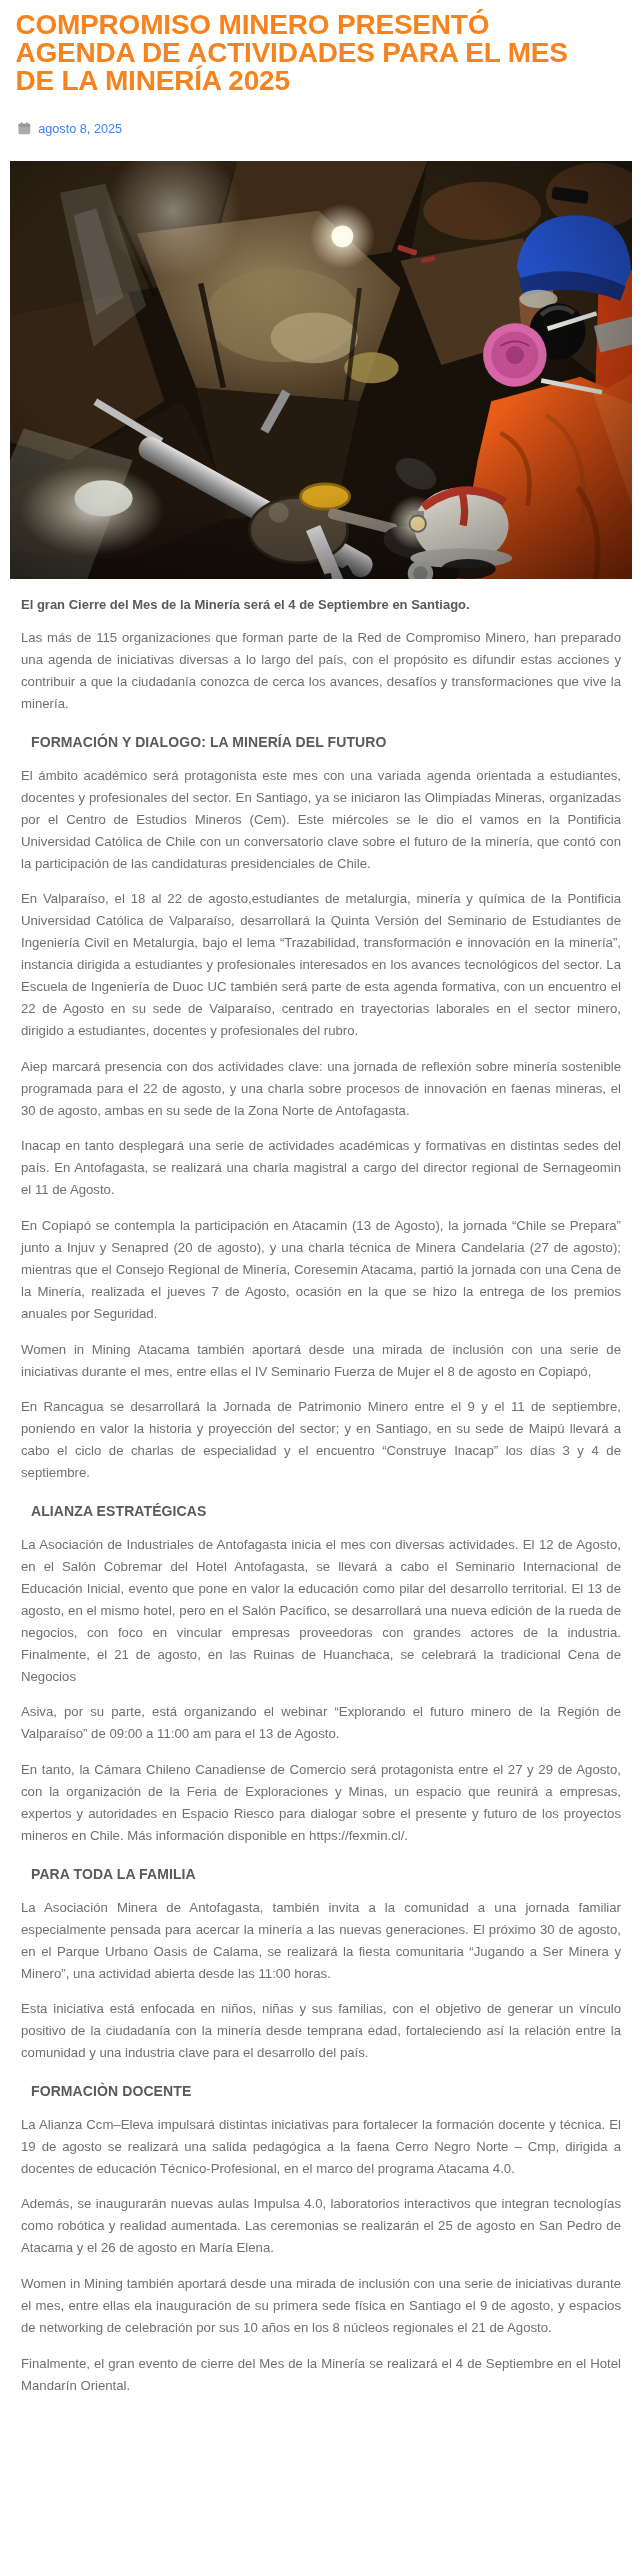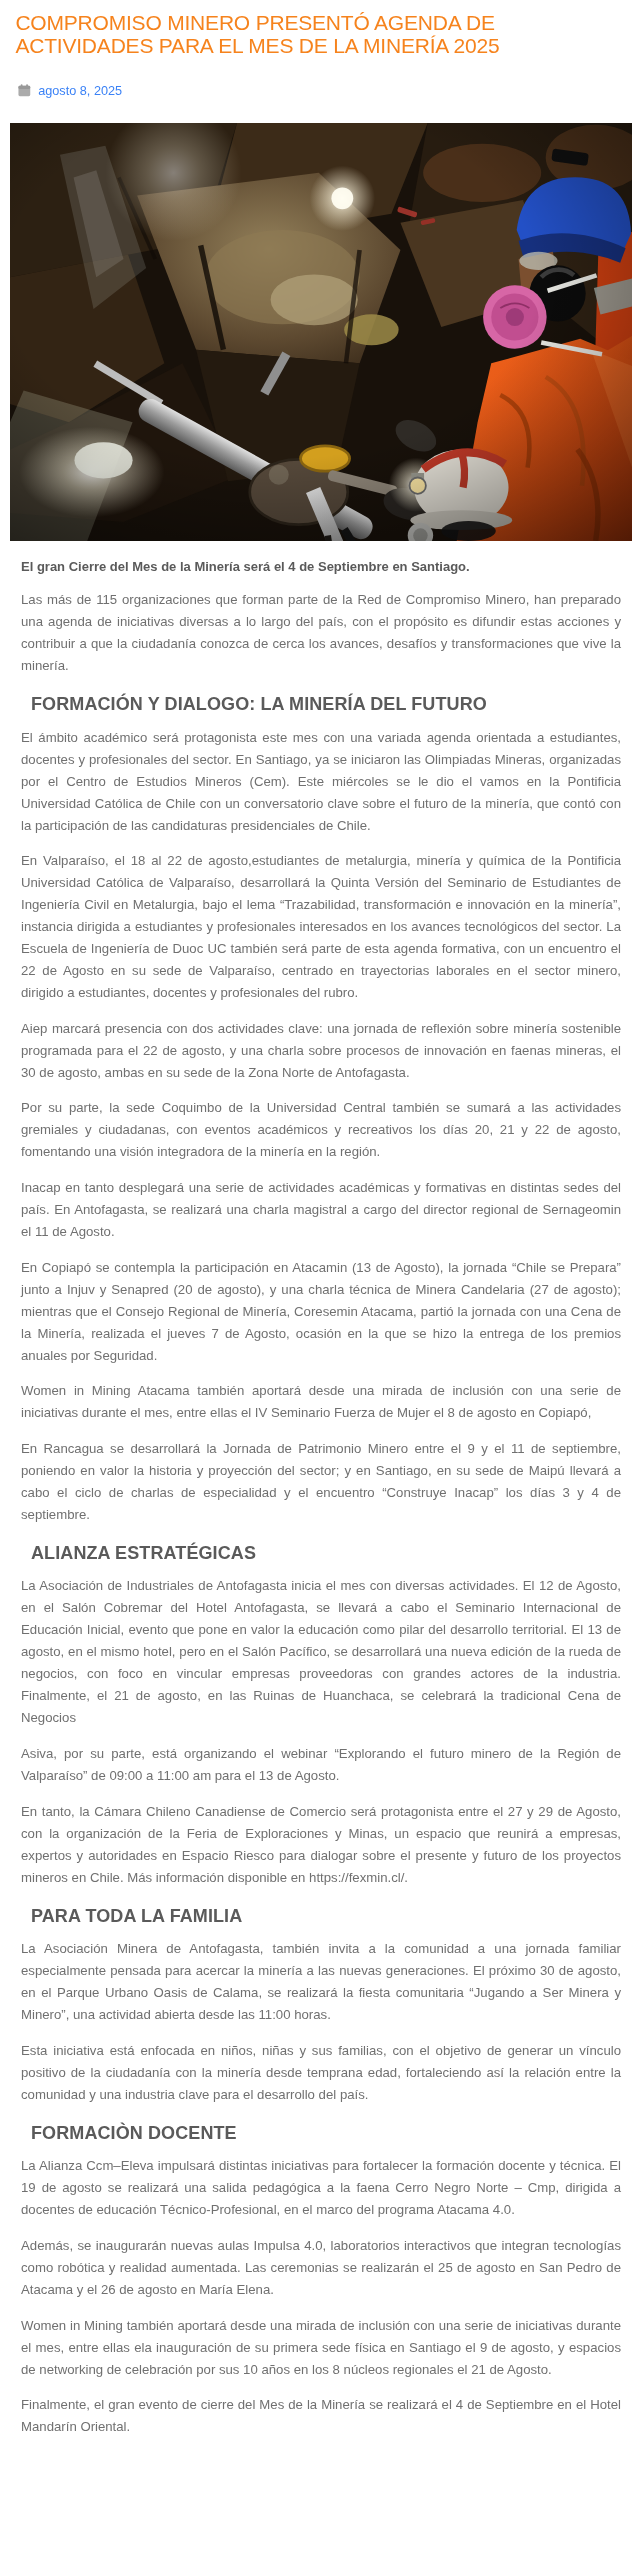--- a/index.html
+++ b/index.html
@@ -5,39 +5,39 @@
   :root{
     --accent:#f6831d;
     --body-text:#707070;
     --heading-text:#5a5a5a;
   }
   *{box-sizing:border-box;}
   body{margin:0;background:#ffffff;font-family:"Liberation Sans",sans-serif;}
   .article{width:642px;padding:1.8px 10px 23.6px;}
   .title{
     margin:9px 5.4px 0;max-width:597px;
-    color:var(--accent);font-size:21px;line-height:23px;font-weight:400;
+    color:var(--accent);font-size:28px;line-height:28px;font-weight:700;
     letter-spacing:-0.2px;text-transform:uppercase;
   }
   .meta{display:flex;align-items:center;gap:7.3px;margin:27px 5.4px 0 8.2px;}
   .cal-icon{display:inline-flex;flex:0 0 auto;}
   .date{font-size:12.7px;color:#3b82f6;}
   .hero{margin:25.4px 0 0;padding:0;}
   .hero svg{display:block;width:622px;height:418px;}
   .caption{
     margin:18px 11px 0;font-size:13px;font-weight:700;
     color:var(--heading-text);line-height:16.3px;
   }
   .body-text{margin:0 11px;}
   .para{
     margin:13.6px 0 0;font-size:13.2px;line-height:22px;
     color:var(--body-text);text-align:justify;
   }
   .section-heading{
-    margin:19px 0 0;font-size:18px;line-height:17px;
+    margin:19px 0 0;font-size:14px;line-height:17px;
     color:var(--heading-text);font-weight:700;letter-spacing:0.1px;padding-left:10px;
   }
 </style>
 </head>
 <body>
 
 <article class="article">
 
   <h1 class="title">COMPROMISO MINERO PRESENTÓ AGENDA DE ACTIVIDADES PARA EL MES DE LA MINERÍA 2025</h1>
 
@@ -182,21 +182,20 @@
 
   <p class="caption">El gran Cierre del Mes de la Minería será el 4 de Septiembre en Santiago.</p>
 
   <section class="body-text">
 
   <p class="para">Las más de 115 organizaciones que forman parte de la Red de Compromiso Minero, han preparado una agenda de iniciativas diversas a lo largo del país, con el propósito es difundir estas acciones y contribuir a que la ciudadanía conozca de cerca los avances, desafíos y transformaciones que vive la minería.</p>
       <h2 class="section-heading">FORMACIÓN Y DIALOGO: LA MINERÍA DEL FUTURO</h2>
       <p class="para">El ámbito académico será protagonista este mes con una variada agenda orientada a estudiantes, docentes y profesionales del sector. En Santiago, ya se iniciaron las Olimpiadas Mineras, organizadas por el Centro de Estudios Mineros (Cem).  Este miércoles se le dio el vamos en la Pontificia Universidad Católica de Chile con un conversatorio clave sobre el futuro de la minería, que contó con la participación de las candidaturas presidenciales de Chile.</p>
       <p class="para">En Valparaíso, el 18 al 22 de agosto,estudiantes de metalurgia, minería y química de la Pontificia Universidad Católica de Valparaíso, desarrollará la Quinta Versión del Seminario de Estudiantes de Ingeniería Civil en Metalurgia, bajo el lema “Trazabilidad, transformación e innovación en la minería”, instancia dirigida a estudiantes y profesionales interesados en los avances tecnológicos del sector. La Escuela de Ingeniería de Duoc UC también será parte de esta agenda formativa, con un encuentro el 22 de Agosto en su sede de Valparaíso, centrado en trayectorias laborales en el sector minero, dirigido a estudiantes, docentes y profesionales del rubro.</p>
       <p class="para">Aiep marcará presencia con dos actividades clave: una jornada de reflexión sobre minería sostenible programada para el 22 de agosto, y una charla sobre procesos de innovación en faenas mineras, el 30 de agosto, ambas en su sede de la Zona Norte de Antofagasta.</p>
-      <p class="para">Por su parte, la sede Coquimbo de la Universidad Central también se sumará a las actividades gremiales y ciudadanas, con eventos académicos y recreativos los días 20, 21 y 22 de agosto, fomentando una visión integradora de la minería en la región.</p>
       <p class="para">Inacap en tanto desplegará una serie de actividades académicas y formativas en distintas sedes del país. En Antofagasta, se realizará una charla magistral a cargo del director regional de Sernageomin el 11 de Agosto.</p>
       <p class="para">En Copiapó se contempla la participación en Atacamin (13 de Agosto), la jornada “Chile se Prepara” junto a Injuv y Senapred (20 de agosto), y una charla técnica de Minera Candelaria (27 de agosto); mientras que el Consejo Regional de Minería, Coresemin Atacama, partió la jornada con una Cena de la Minería, realizada el jueves 7 de Agosto, ocasión en la que se hizo la entrega de los premios anuales por Seguridad.</p>
       <p class="para">Women in Mining Atacama también aportará desde una mirada de inclusión con una serie de iniciativas durante el mes, entre ellas el IV Seminario Fuerza de Mujer el 8 de agosto en Copiapó,</p>
       <p class="para">En Rancagua se desarrollará la Jornada de Patrimonio Minero entre el 9 y el 11 de septiembre, poniendo en valor la historia y proyección del sector; y en Santiago, en su sede de Maipú llevará a cabo el ciclo de charlas de especialidad y el encuentro “Construye Inacap” los días 3 y 4 de septiembre.</p>
       <h2 class="section-heading">ALIANZA ESTRATÉGICAS</h2>
       <p class="para">La Asociación de Industriales de Antofagasta inicia el mes con diversas actividades. El 12 de Agosto, en el Salón Cobremar del Hotel Antofagasta, se llevará a cabo el Seminario Internacional de Educación Inicial, evento que pone en valor la educación como pilar del desarrollo territorial.  El 13 de agosto, en el mismo hotel, pero en el Salón Pacífico, se desarrollará una nueva edición de la rueda de negocios, con foco en vincular empresas proveedoras con grandes actores de la industria. Finalmente, el 21 de agosto, en las Ruinas de Huanchaca, se celebrará la tradicional Cena de Negocios</p>
       <p class="para">Asiva, por su parte, está organizando el webinar “Explorando el futuro minero de la Región de Valparaíso” de 09:00 a 11:00 am para el 13 de Agosto.</p>
       <p class="para">En tanto, la Cámara Chileno Canadiense de Comercio será protagonista entre el 27 y 29 de Agosto, con la organización de la Feria de Exploraciones y Minas, un espacio que reunirá a empresas, expertos y autoridades en Espacio Riesco para dialogar sobre el presente y futuro de los proyectos mineros en Chile. Más información disponible en https://fexmin.cl/.</p>
       <h2 class="section-heading">PARA TODA LA FAMILIA</h2>
       <p class="para">La Asociación Minera de Antofagasta, también invita a la comunidad a una jornada familiar especialmente pensada para acercar la minería a las nuevas generaciones. El próximo 30 de agosto, en el Parque Urbano Oasis de Calama, se realizará la fiesta comunitaria “Jugando a Ser Minera y Minero”, una actividad abierta desde las 11:00 horas.</p>

